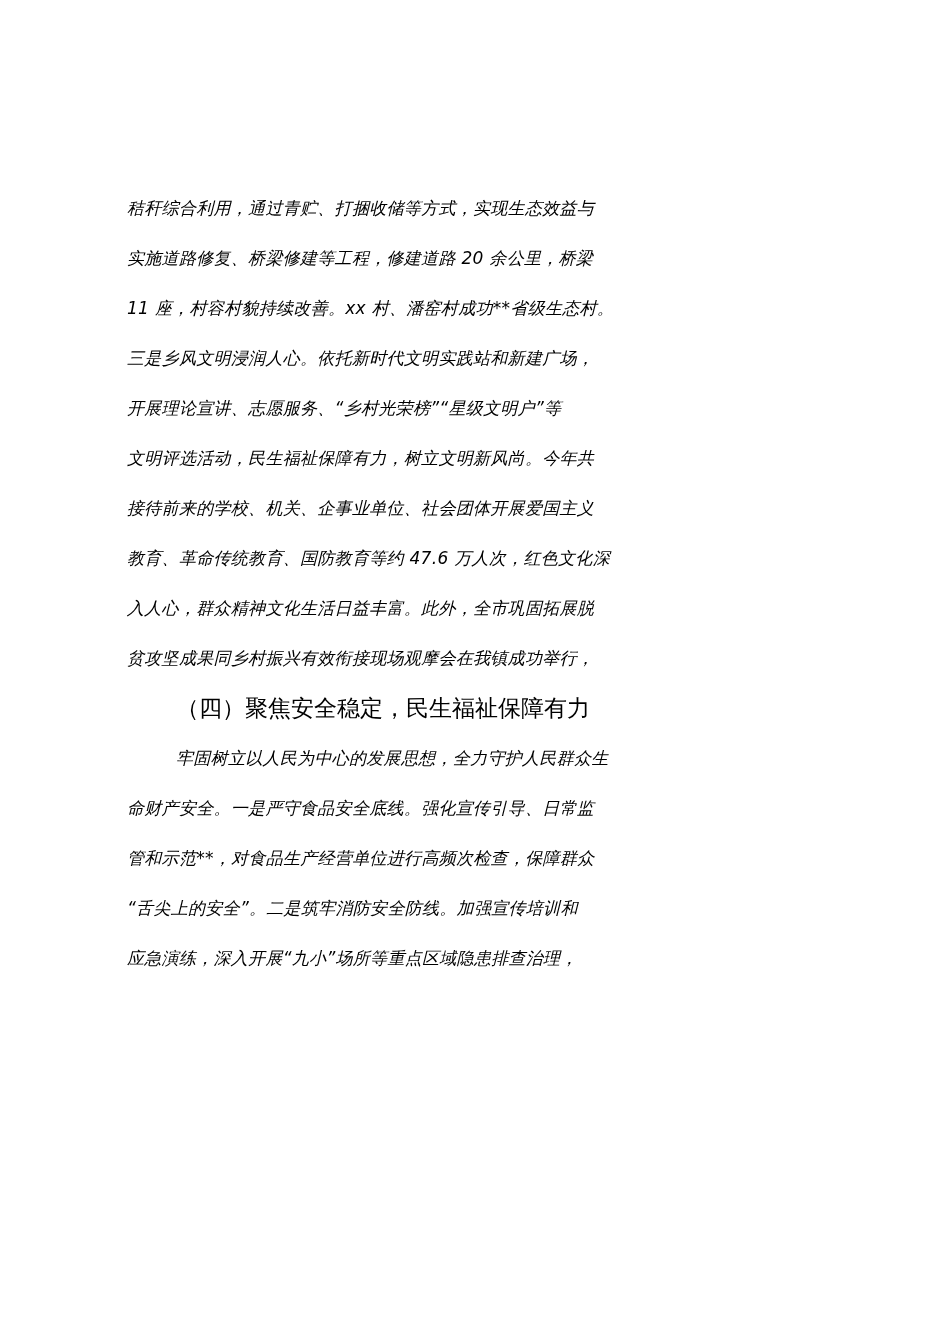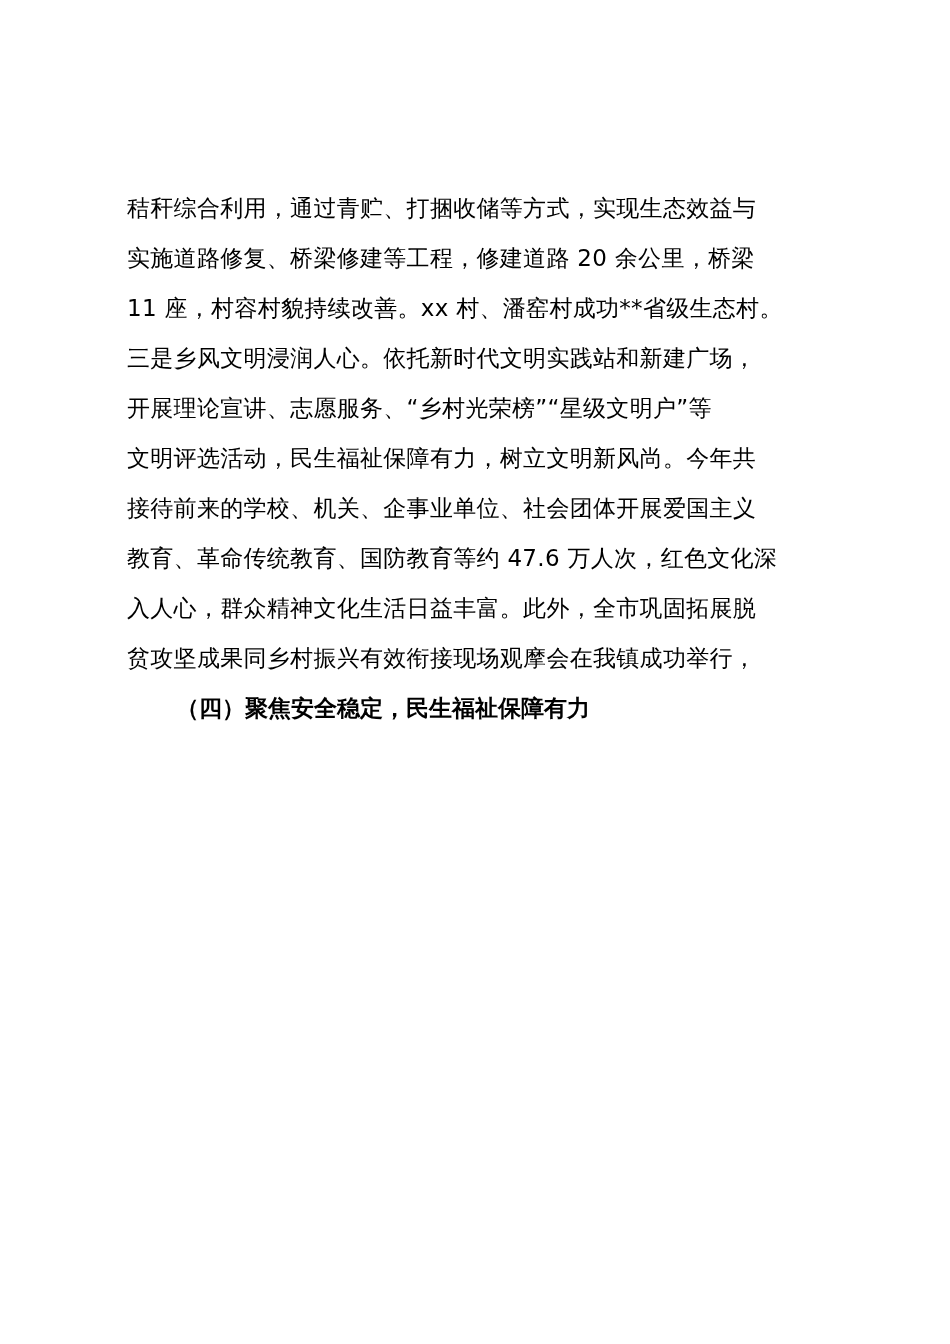--- a/index.html
+++ b/index.html
@@ -17,29 +17,30 @@
     }
     .page {
       position: absolute;
       left: 127px;
       top: 183px;
       width: 710px;
     }
     .line {
       height: 50px;
       line-height: 50px;
-      font-size: 23px;
+      font-size: 17px;
       white-space: nowrap;
       letter-spacing: 0.3px;
+      font-style: italic;
     }
     .line.indent {
       padding-left: 49px;
     }
     .heading {
-      font-weight: bold;
+      font-weight: normal;
       padding-left: 49px;
       height: 50px;
       line-height: 50px;
       font-size: 23px;
       white-space: nowrap;
     }
   </style>
 </head>
 <body>
 
@@ -52,13 +53,20 @@
     <div class="line">开展理论宣讲、志愿服务、“乡村光荣榜”“星级文明户”等</div>
     <div class="line">文明评选活动，民生福祉保障有力，树立文明新风尚。今年共</div>
     <div class="line">接待前来的学校、机关、企事业单位、社会团体开展爱国主义</div>
     <div class="line">教育、革命传统教育、国防教育等约 47.6 万人次，红色文化深</div>
     <div class="line">入人心，群众精神文化生活日益丰富。此外，全市巩固拓展脱</div>
     <div class="line">贫攻坚成果同乡村振兴有效衔接现场观摩会在我镇成功举行，</div>
   </div>
 
   <div class="heading">（四）聚焦安全稳定，民生福祉保障有力</div>
 
+  <div>
+    <div class="line indent">牢固树立以人民为中心的发展思想，全力守护人民群众生</div>
+    <div class="line">命财产安全。一是严守食品安全底线。强化宣传引导、日常监</div>
+    <div class="line">管和示范**，对食品生产经营单位进行高频次检查，保障群众</div>
+    <div class="line">“舌尖上的安全”。二是筑牢消防安全防线。加强宣传培训和</div>
+    <div class="line">应急演练，深入开展“九小”场所等重点区域隐患排查治理，</div>
+  </div>
 </div>
 
 </body></html>

